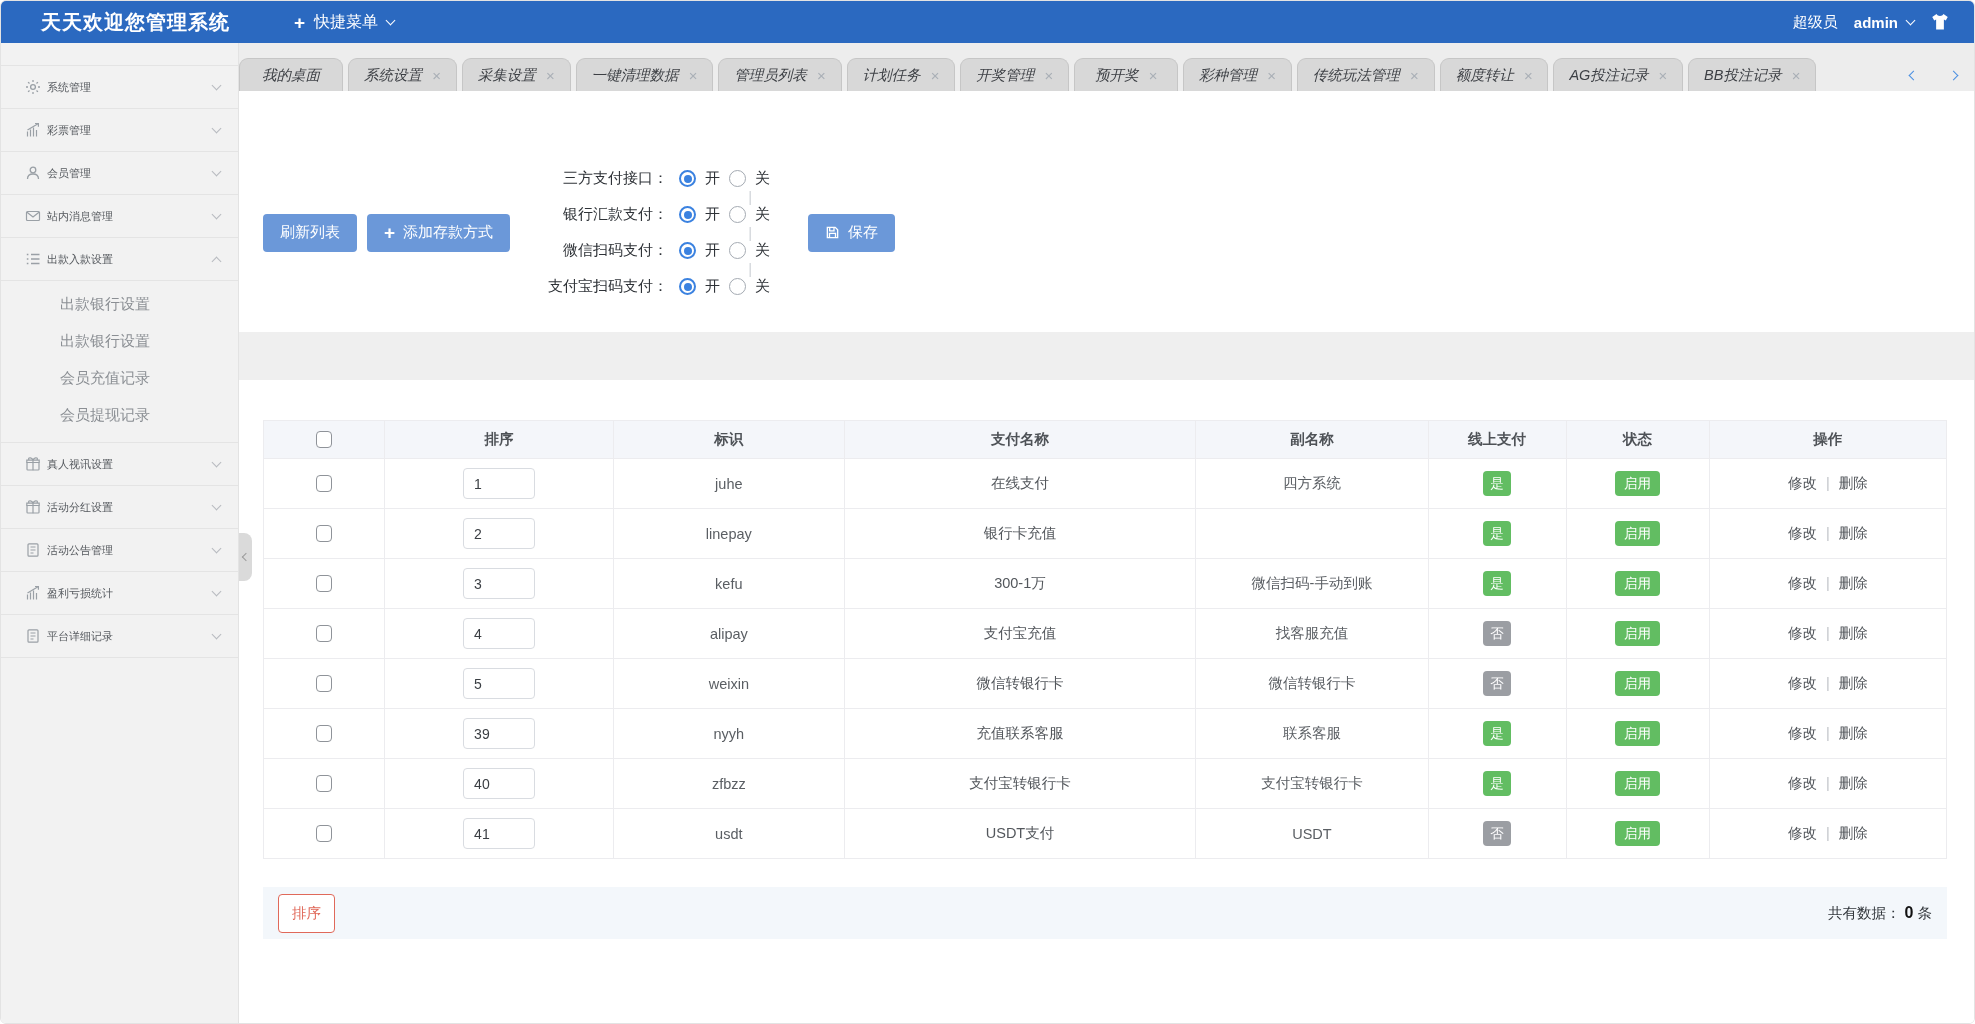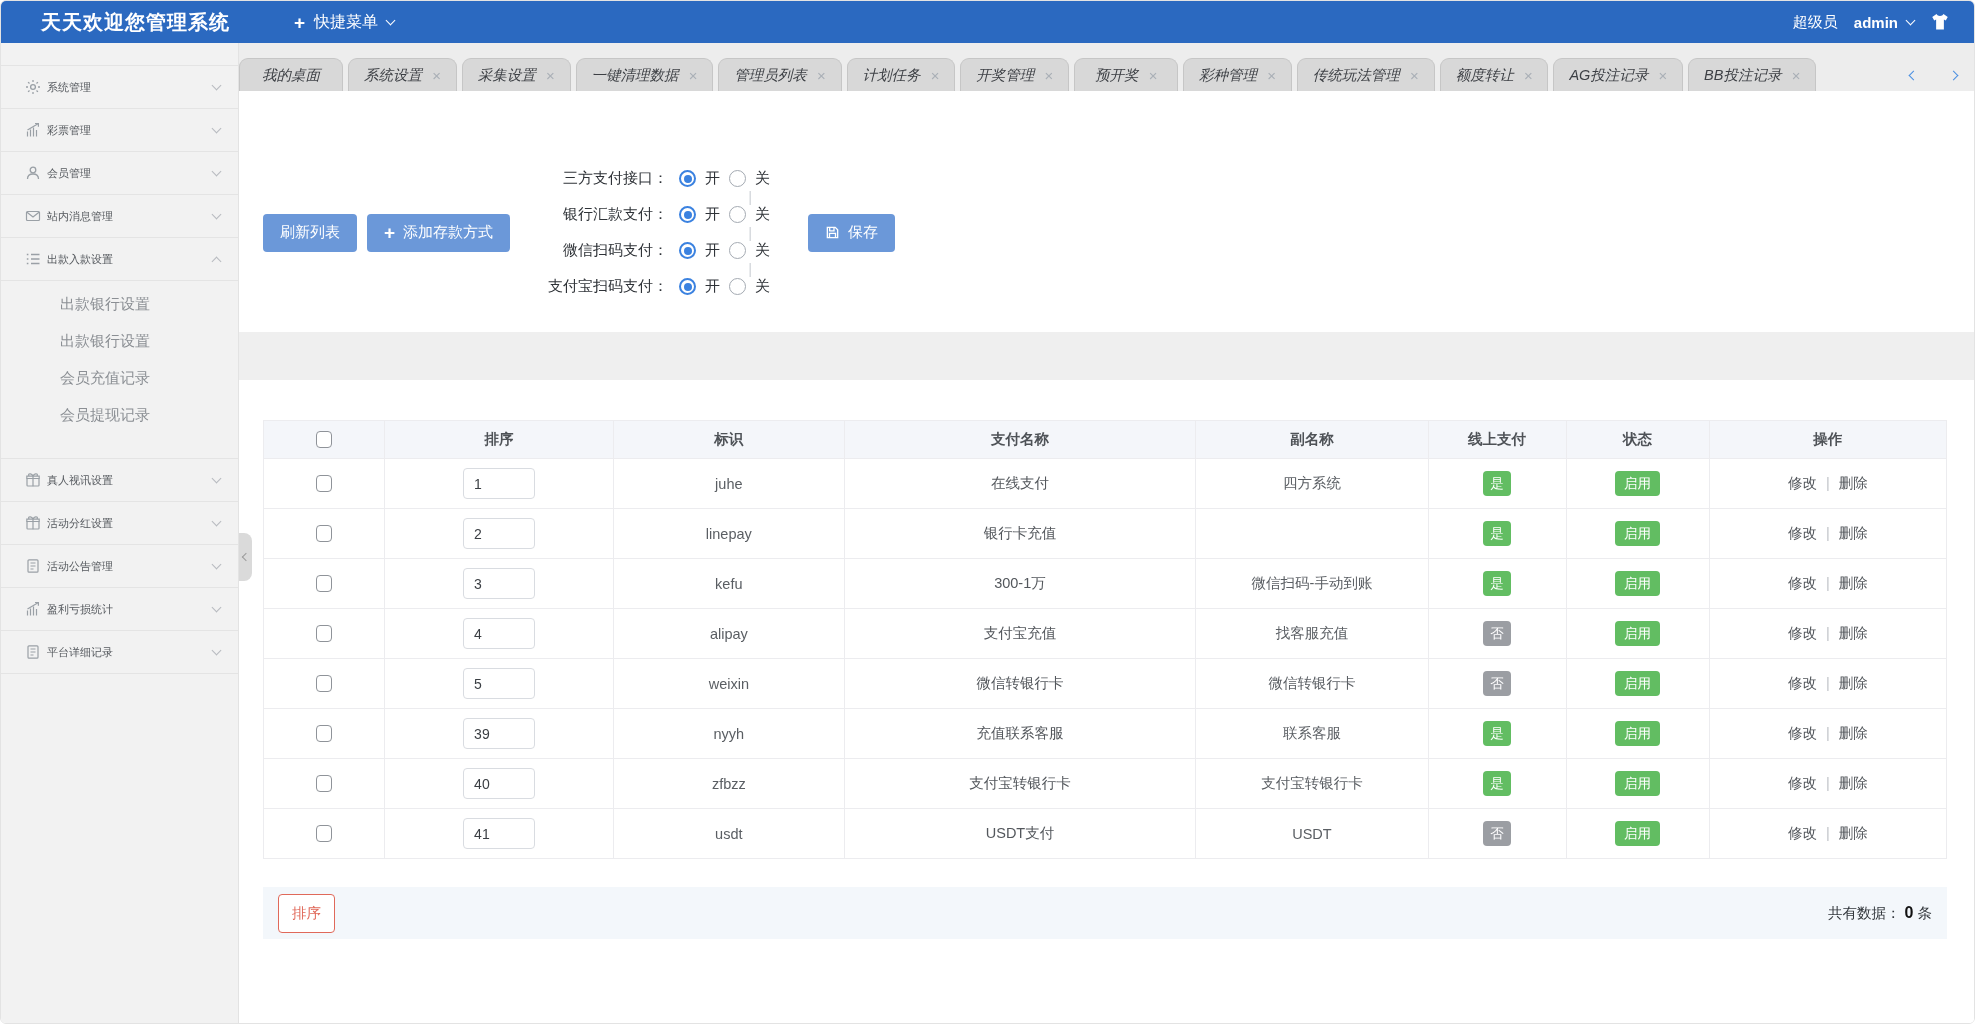--- a/index.html
+++ b/index.html
@@ -23,21 +23,21 @@
   .nav-user { display:flex; align-items:center; gap:9px; cursor:pointer;font-weight:bold; }
   .icn svg { display:block; }
 
   
   .layout { flex:1; display:flex; min-height:0; position:relative; }
   .sidebar { flex:0 0 238px; width:238px; background:#f2f2f2; border-right:1px solid #e3e3e3; padding-top:22px; overflow:hidden; }
   .side-menu { border-top:1px solid #e4e4e4; }
   .side-item { height:43px; display:flex; align-items:center; gap:6px; padding:0 18px 0 24px;
                font-size:11px; color:#565a5f; border-bottom:1px solid #e4e4e4; cursor:pointer; white-space:nowrap; }
   .side-item .chev { margin-left:auto; color:#b7babf; flex:0 0 auto; }
-  .side-subs { padding:5px 0 24px; border-bottom:1px solid #e4e4e4; }
+  .side-subs { padding:5px 0 8px; border-bottom:1px solid #e4e4e4; }
   .side-sub { height:37px; display:flex; align-items:center; padding-left:59px; font-size:15px; color:#8b8f94; cursor:pointer; }
   .handle { position:absolute; left:238px; top:490px; width:13px; height:48px; background:#dadada;
             border-radius:0 8px 8px 0; display:flex; align-items:center; justify-content:center; color:#9a9a9a; z-index:5; cursor:pointer; }
   .handle .chev { width:6px; height:6px; }
 
   .content-col { flex:1; display:flex; flex-direction:column; min-width:0; background:#fff; }
 
   
   .tabstrip { height:48px; flex:0 0 48px; background:#ededed; display:flex; align-items:flex-end; padding-right:78px; position:relative; }
   .tabs { display:flex; align-items:flex-end; overflow:hidden; flex:1; height:33px; white-space:nowrap; }

